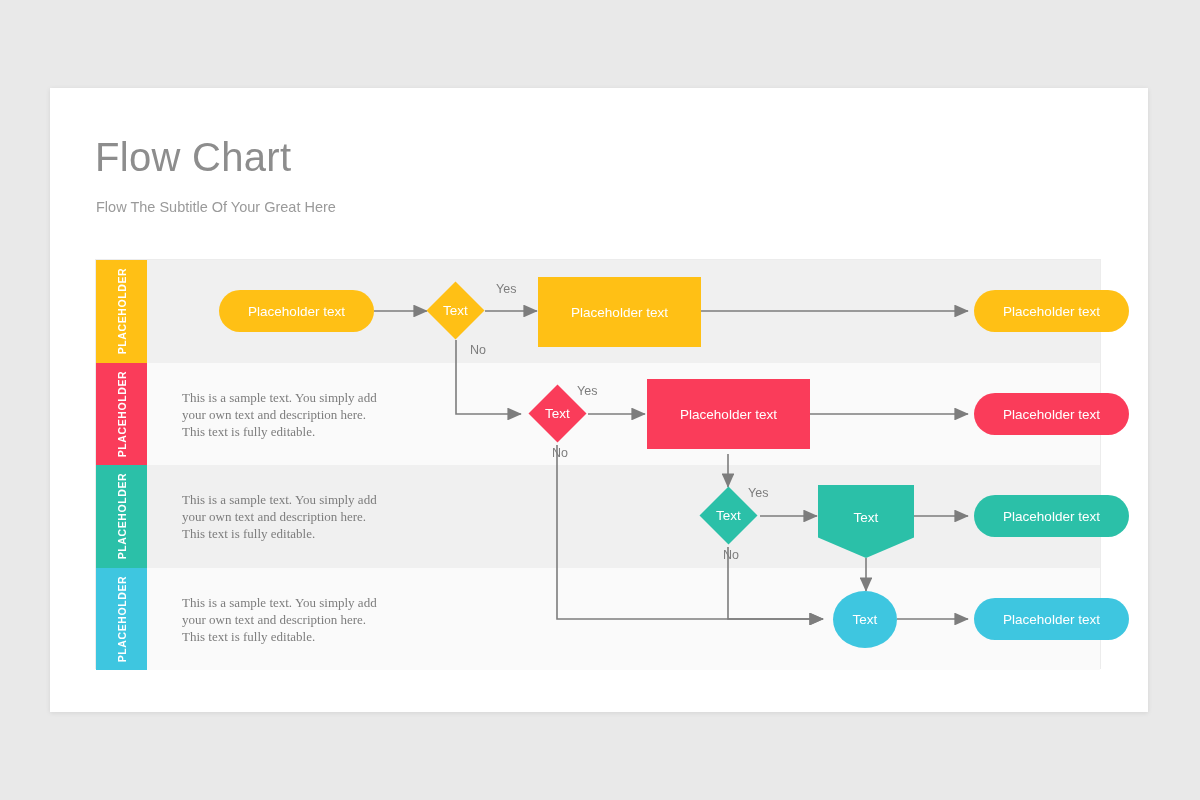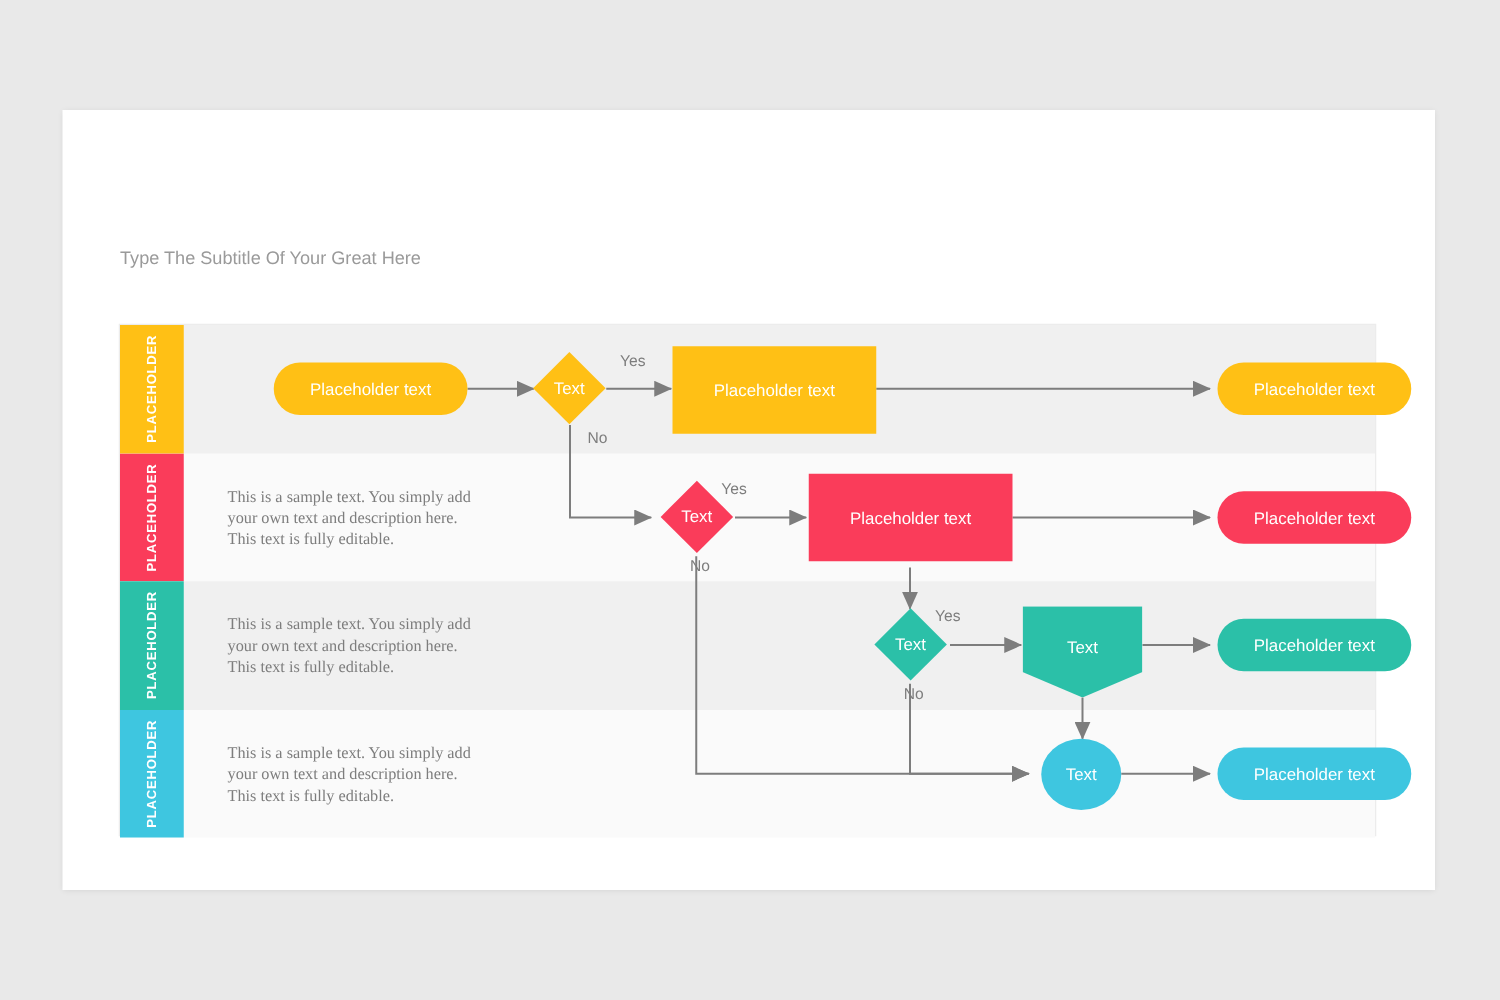--- a/index.html
+++ b/index.html
@@ -124,21 +124,22 @@
     color: #7d7d7d;
     white-space: nowrap;
     text-align: right;
   }
 </style>
 </head>
 <body>
 
 <div id="slide-card">
 
-  <div id="page-subtitle">Type The Subtitle Of Your Great Here</div>
+  <div id="page-title">Flow Chart</div>
+  <div id="page-subtitle">Flow The Subtitle Of Your Great Here</div>
 
   <div id="flow-table">
 
     <div class="flow-row r0">
       <div class="row-tab" style="background:#FFC015;">
         <span class="row-tab-label">PLACEHOLDER</span>
       </div>
     </div>
 
     <div class="flow-row r1">

